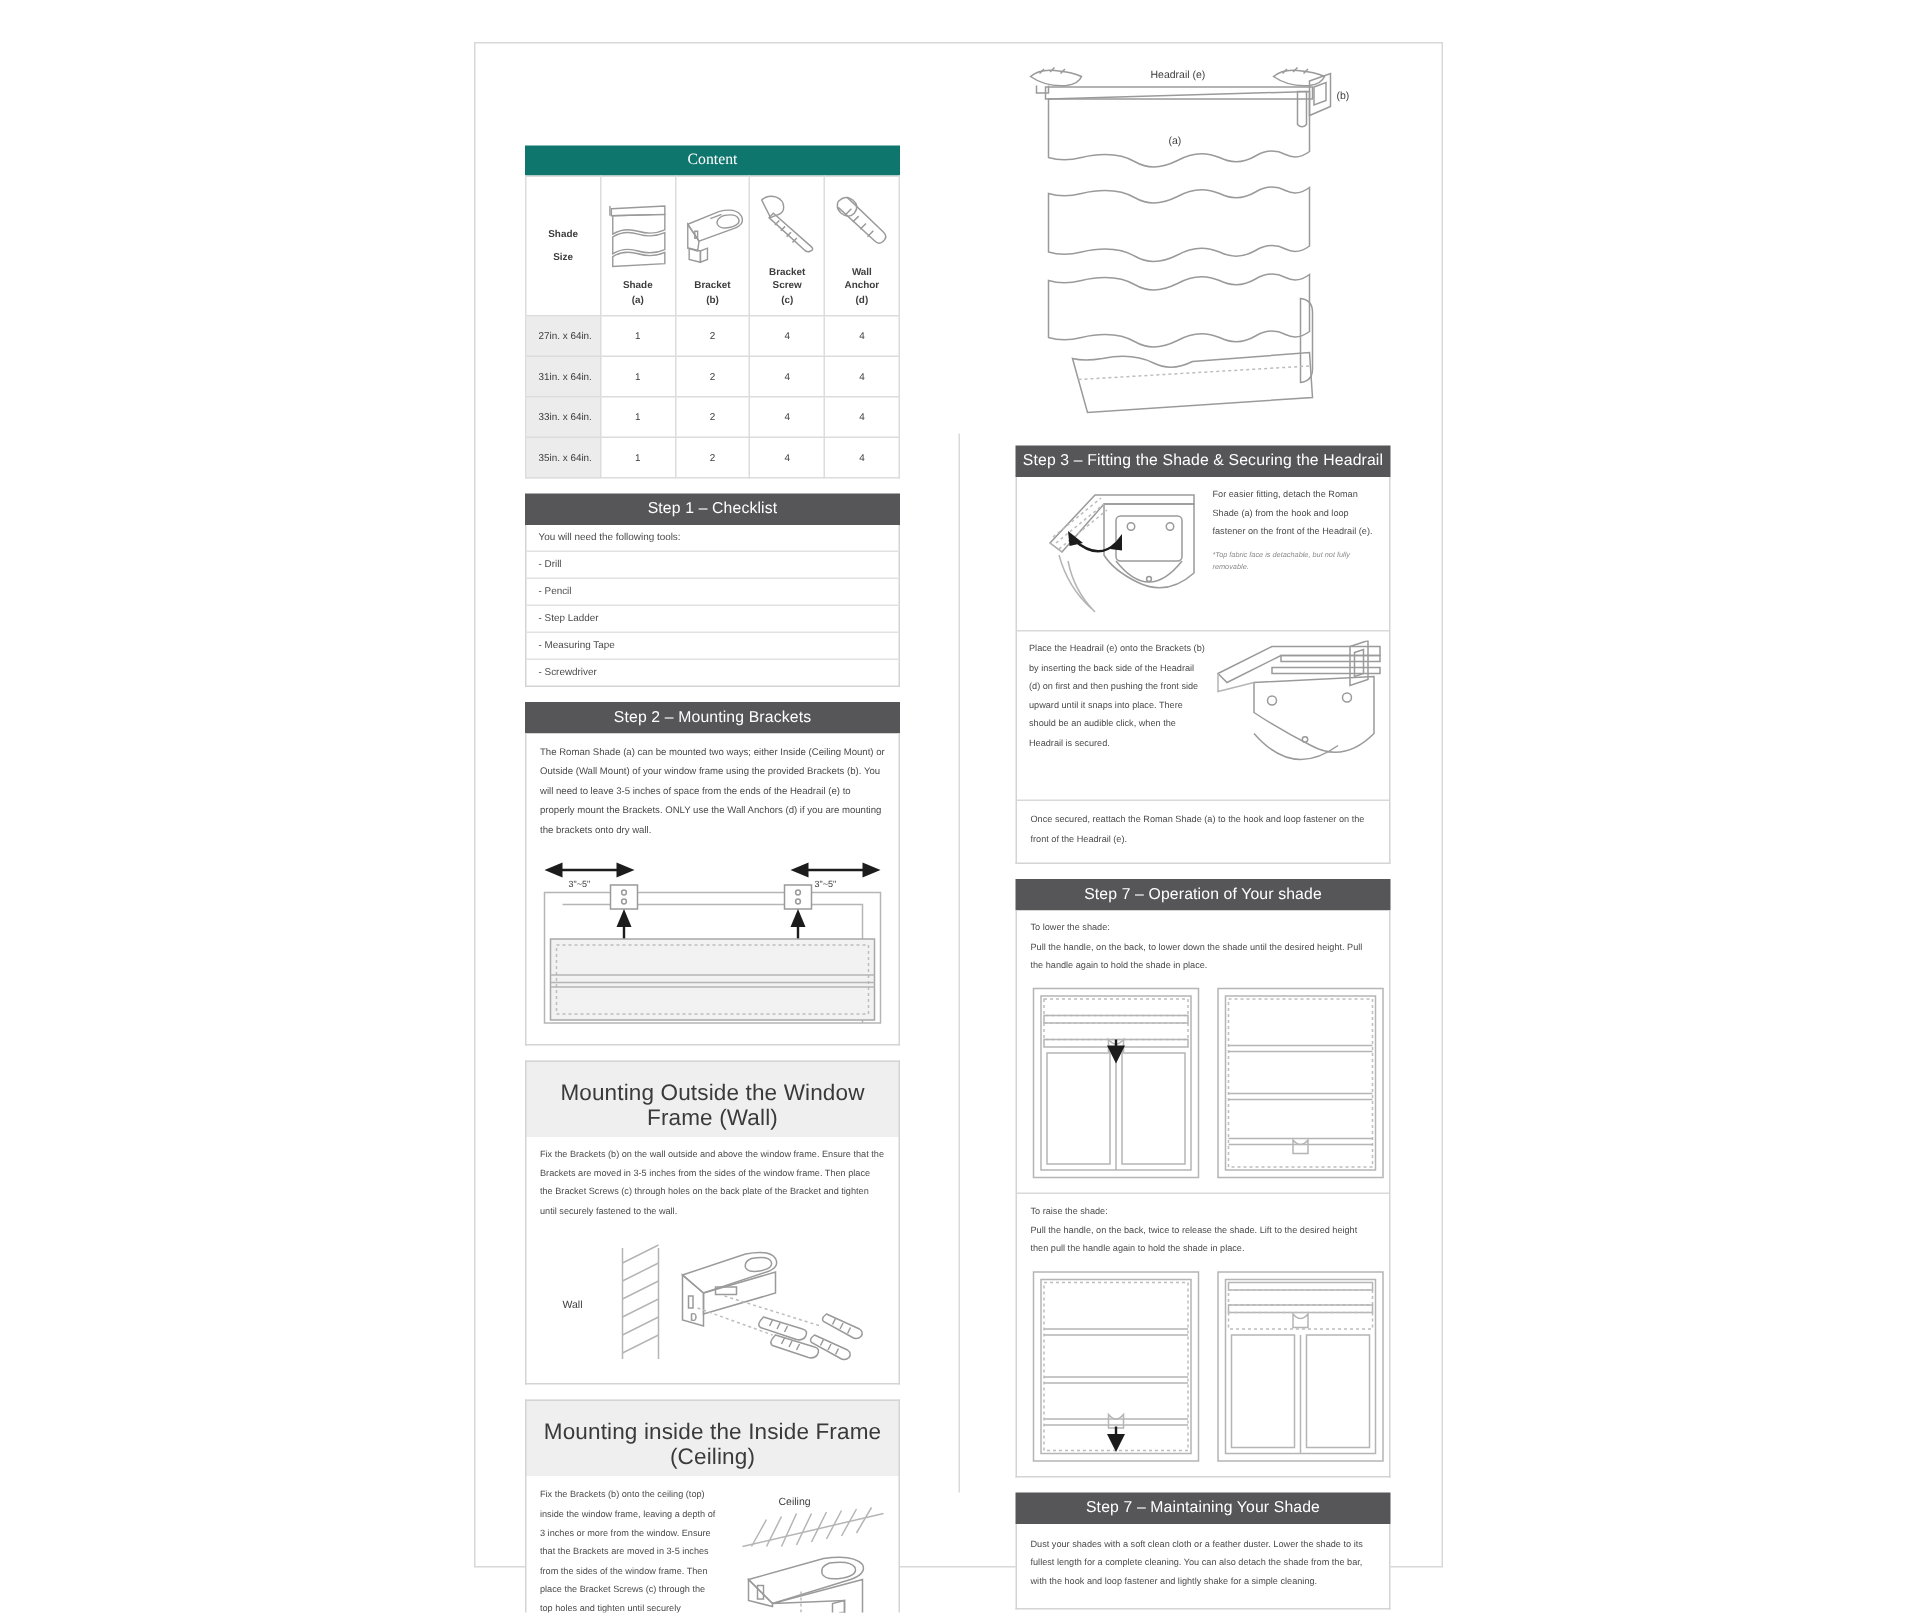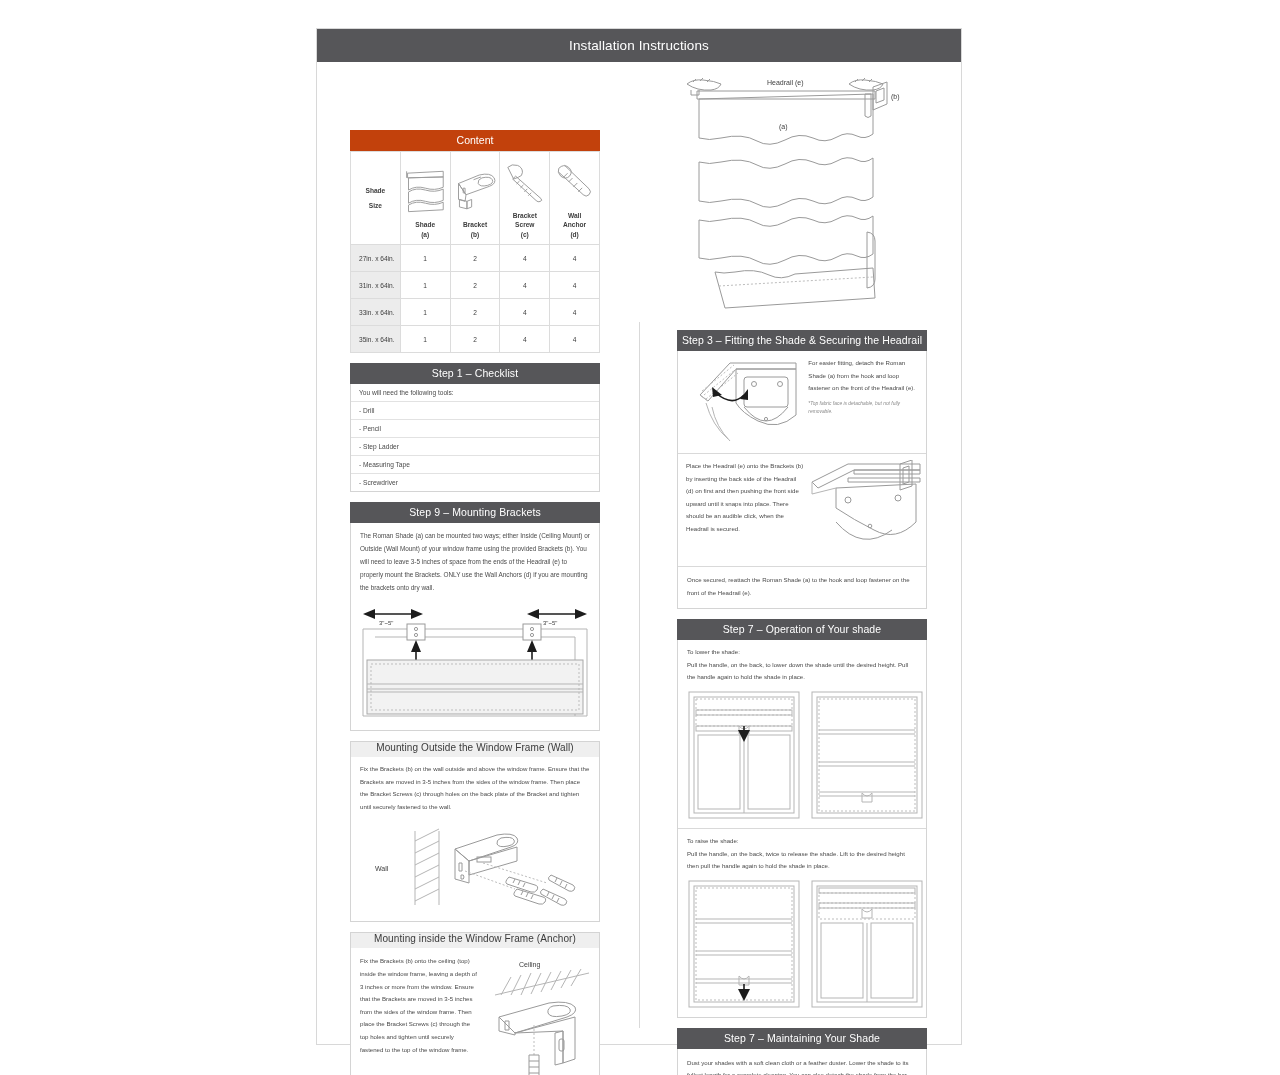--- a/index.html
+++ b/index.html
@@ -70,22 +70,22 @@
     text-align: center;
     font-size: 10.5px;
     padding: 4px 0 5px;
     letter-spacing: .1px;
   }
   .panel-head.light {
     background: #efefef;
     color: #3a3a3a;
     border: 1px solid #d4d4d4;
     border-bottom: none;
-    font-size: 10px;
-    padding: 0 0 4px;
+    font-size: 15px;
+    padding: 12px 0 4px;
   }
   .panel-body { padding: 6px 9px 8px; }
   .ptext {
     font-size: 6.4px;
     line-height: 13px;
     color: #4a4a4a;
     margin: 0;
   }
   .ptext.small { font-size: 6.1px; line-height: 12.6px; }
   .note {
@@ -97,25 +97,26 @@
   }
   .block-gap { height: 10px; }
 
   
   #content-table {
     width: 250px;
     border-collapse: collapse;
     table-layout: fixed;
   }
   #content-table caption {
-    background: #c2410c;
+    background: #0f766e;
     color: #fff;
     font-size: 10.5px;
     padding: 4px 0 5px;
     caption-side: top;
+    font-family: Liberation Serif, serif;
   }
   #content-table th, #content-table td {
     border: 1px solid #dcdcdc;
     text-align: center;
     font-size: 6.6px;
     color: #3d3d3d;
     padding: 0;
   }
   #content-table thead th { height: 92px; vertical-align: bottom; }
   #content-table thead th.sizecol { vertical-align: middle; }
@@ -169,23 +170,20 @@
     top: 10px;
     width: 252px;
     height: 240px;
   }
 </style>
 </head>
 <body>
 
 <div id="sheet">
 
-  <div id="title-bar">
-    <span>Installation Instructions</span>
-  </div>
 
   <div id="sheet-body">
 
     <div id="center-divider"></div>
 
     <div id="hero">
       <svg width="252" height="240" viewBox="0 0 252 240">
 
         <g>
           <path class="ln" d="M10 12 q6-5 16-4 q12 1 18 4 q-2 5-10 6 q-14 1-24-6z"></path>
@@ -336,21 +334,21 @@
           <div class="check-row">- Pencil</div>
           <div class="check-row">- Step Ladder</div>
           <div class="check-row">- Measuring Tape</div>
           <div class="check-row">- Screwdriver</div>
         </div>
       </div>
 
       <div class="block-gap"></div>
 
       <div>
-        <div class="panel-head">Step 9 – Mounting Brackets</div>
+        <div class="panel-head">Step 2 – Mounting Brackets</div>
         <div class="panel">
           <div class="panel-body">
             <p class="ptext">The Roman Shade (a) can be mounted two ways; either Inside (Ceiling Mount) or Outside (Wall Mount) of your window frame using the provided Brackets (b). You will need to leave 3-5 inches of space from the ends of the Headrail (e) to properly mount the Brackets. ONLY use the Wall Anchors (d) if you are mounting the brackets onto dry wall.</p>
           </div>
           <div style="padding:2px 6px 8px;">
             <svg width="236" height="118" viewBox="0 0 236 118">
 
               <g>
                 <line class="dim" x1="14" y1="10" x2="58" y2="10"></line>
                 <polygon class="arrow" points="6,10 18,5 18,15"></polygon>
@@ -441,21 +439,21 @@
                 <path class="ln" d="M192 65 l-2 4 M197 68 l-2 4 M202 71 l-2 4"></path>
               </g>
             </svg>
           </div>
         </div>
       </div>
 
       <div class="block-gap"></div>
 
       <div>
-        <div class="panel-head light">Mounting inside the Window Frame (Anchor)</div>
+        <div class="panel-head light">Mounting inside the Inside Frame (Ceiling)</div>
         <div class="panel">
           <div class="split" style="padding:7px 9px 10px;">
             <div class="split-l">
               <p class="ptext small">Fix the Brackets (b) onto the ceiling (top) inside the window frame, leaving a depth of 3 inches or more from the window. Ensure that the Brackets are moved in 3-5 inches from the sides of the window frame.  Then place the Bracket Screws (c) through the top holes and tighten until securely fastened to the top of the window frame.</p>
             </div>
             <div class="split-r">
               <svg width="118" height="148" viewBox="0 0 118 148">
                 <text class="lbl" x="42" y="12">Ceiling</text>
 
                 <path class="ln2" d="M18 40 L112 18"></path>

